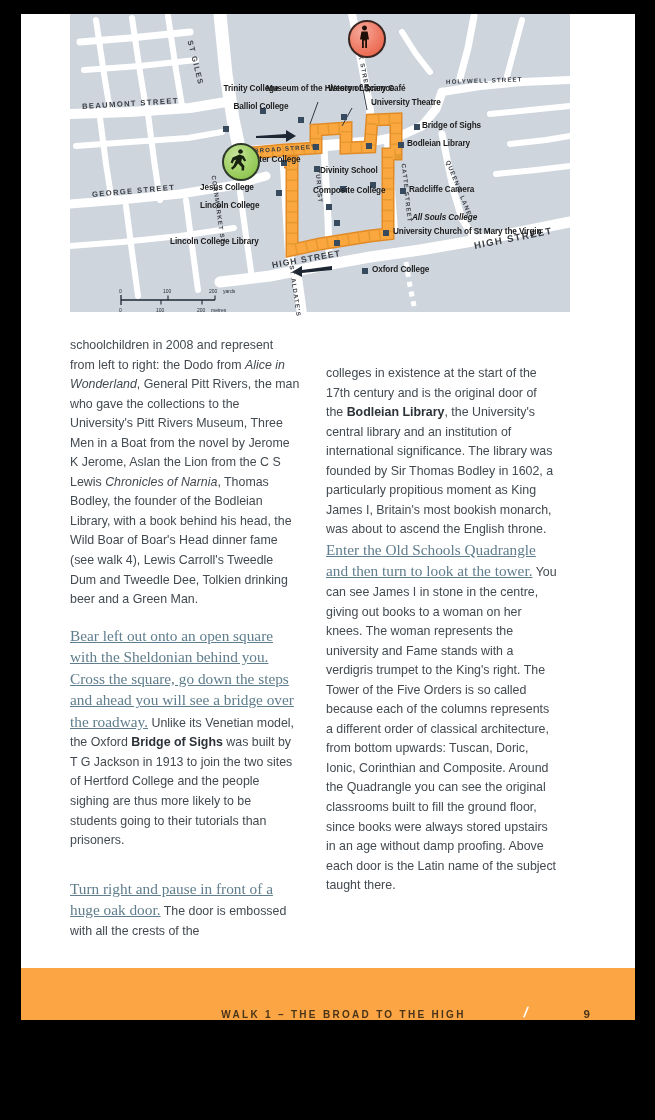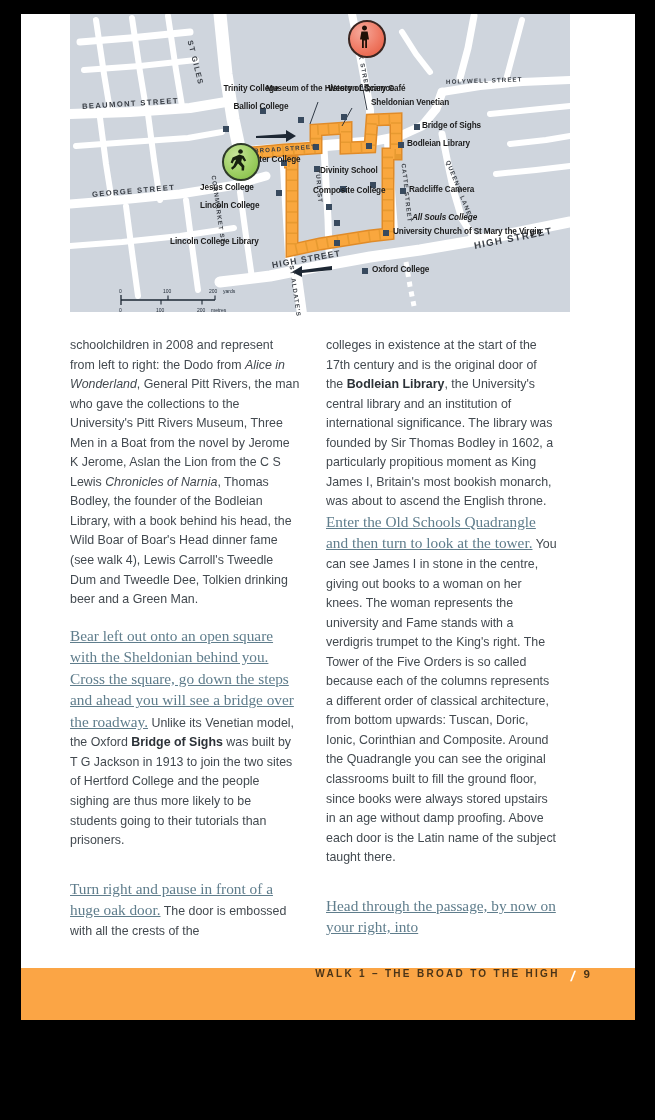--- a/index.html
+++ b/index.html
@@ -92,21 +92,21 @@
     text-decoration:underline;
   }
 
   
   .footer{
     position:absolute;left:21px;top:968px;width:614px;height:52px;
     background:#fba545;
   }
   .footer-inner{
     position:absolute;right:45px;top:0;height:52px;
-    display:flex;align-items:flex-start;
+    display:flex;align-items:flex-end;gap:47px;
   }
   .footer-text{
     font-family:"Liberation Sans", sans-serif;
     font-weight:bold;
     font-size:10px;
     letter-spacing:2.3px;
     color:#4a3418;
     white-space:pre;
   }
   .footer-sep{
@@ -246,21 +246,21 @@
     <div class="street-label sm" style="left:202px;top:246px;transform:rotate(-10deg);font-size:8.6px;">HIGH STREET</div>
     <div class="street-label sm" style="left:334px;top:146px;transform:rotate(84deg);">CATTE STREET</div>
     <div class="street-label sm" style="left:144px;top:158px;transform:rotate(82deg);">CORNMARKET ST</div>
     <div class="street-label sm" style="left:248px;top:152px;transform:rotate(85deg);">TURL ST</div>
     <div class="street-label sm" style="left:222px;top:248px;transform:rotate(82deg);">ST ALDATE'S</div>
 
     <div class="map-label ctr" style="left:150px;top:70px;width:62px;">Trinity College</div>
     <div class="map-label ctr" style="left:112px;top:88px;width:62px;margin-left:48px;">Balliol College</div>
     <div class="map-label ctr" style="left:196px;top:70px;width:66px;">Museum of the History of Science</div>
     <div class="map-label ctr" style="left:258px;top:70px;width:50px;">Weston Library Café</div>
-    <div class="map-label" style="left:301px;top:84px;width:58px;">Sheldonian Venetian</div>
+    <div class="map-label" style="left:301px;top:84px;width:58px;">University Theatre</div>
     <div class="map-label" style="left:352px;top:107px;">Bridge of Sighs</div>
     <div class="map-label" style="left:337px;top:125px;">Bodleian Library</div>
     <div class="map-label ctr" style="left:175px;top:141px;width:50px;">Exeter College</div>
     <div class="map-label ctr" style="left:250px;top:152px;width:48px;">Divinity School</div>
     <div class="map-label rt" style="left:130px;top:169px;width:74px;">Jesus College</div>
     <div class="map-label ctr" style="left:243px;top:172px;width:58px;">Composite College</div>
     <div class="map-label" style="left:339px;top:171px;">Radcliffe Camera</div>
     <div class="map-label" style="left:342px;top:199px;font-style:italic;">All Souls College</div>
     <div class="map-label rt" style="left:130px;top:187px;width:74px;">Lincoln College</div>
     <div class="map-label rt" style="left:100px;top:223px;width:104px;">Lincoln College Library</div>
@@ -305,21 +305,20 @@
       <p class="body"><span>schoolchildren in 2008 and represent from left to right: the Dodo from </span><span class="it">Alice in Wonderland</span><span>, General Pitt Rivers, the man who gave the collections to the University's Pitt Rivers Museum, Three Men in a Boat from the novel by Jerome K Jerome, Aslan the Lion from the C S Lewis </span><span class="it">Chronicles of Narnia</span><span>, Thomas Bodley, the founder of the Bodleian Library, with a book behind his head, the Wild Boar of Boar's Head dinner fame (see walk 4), Lewis Carroll's Tweedle Dum and Tweedle Dee, Tolkien drinking beer and a Green Man.</span></p>
 
       <p class="body"><span class="dir">Bear left out onto an open square with the Sheldonian behind you. Cross the square, go down the steps and ahead you will see a bridge over the roadway.</span><span> Unlike its Venetian model, the Oxford </span><span class="bd">Bridge of Sighs</span><span> was built by T G Jackson in 1913 to join the two sites of Hertford College and the people sighing are thus more likely to be students going to their tutorials than prisoners.</span></p>
 
       <p class="body"><span class="dir">Turn right and pause in front of a huge oak door.</span><span> The door is embossed with all the crests of the</span></p>
     </div>
 
     <div class="col right">
       <p class="body"><span>colleges in existence at the start of the 17th century and is the original door of the </span><span class="bd">Bodleian Library</span><span>, the University's central library and an institution of international significance. The library was founded by Sir Thomas Bodley in 1602, a particularly propitious moment as King James I, Britain's most bookish monarch, was about to ascend the English throne. </span><span class="dir">Enter the Old Schools Quadrangle and then turn to look at the tower.</span><span> You can see James I in stone in the centre, giving out books to a woman on her knees. The woman represents the university and Fame stands with a verdigris trumpet to the King's right. The Tower of the Five Orders is so called because each of the columns represents a different order of classical architecture, from bottom upwards: Tuscan, Doric, Ionic, Corinthian and Composite. Around the Quadrangle you can see the original classrooms built to fill the ground floor, since books were always stored upstairs in an age without damp proofing. Above each door is the Latin name of the subject taught there.</span></p>
 
-      <p class="body"><span class="dir">Head through the passage, by now on your right, into</span></p>
     </div>
   </div>
 </div>
 
 <div class="footer">
   <div class="footer-inner">
     <span class="footer-text">WALK 1 – THE BROAD TO THE HIGH</span>
     <span class="footer-sep">/</span>
     <span class="footer-page">9</span>
   </div>

